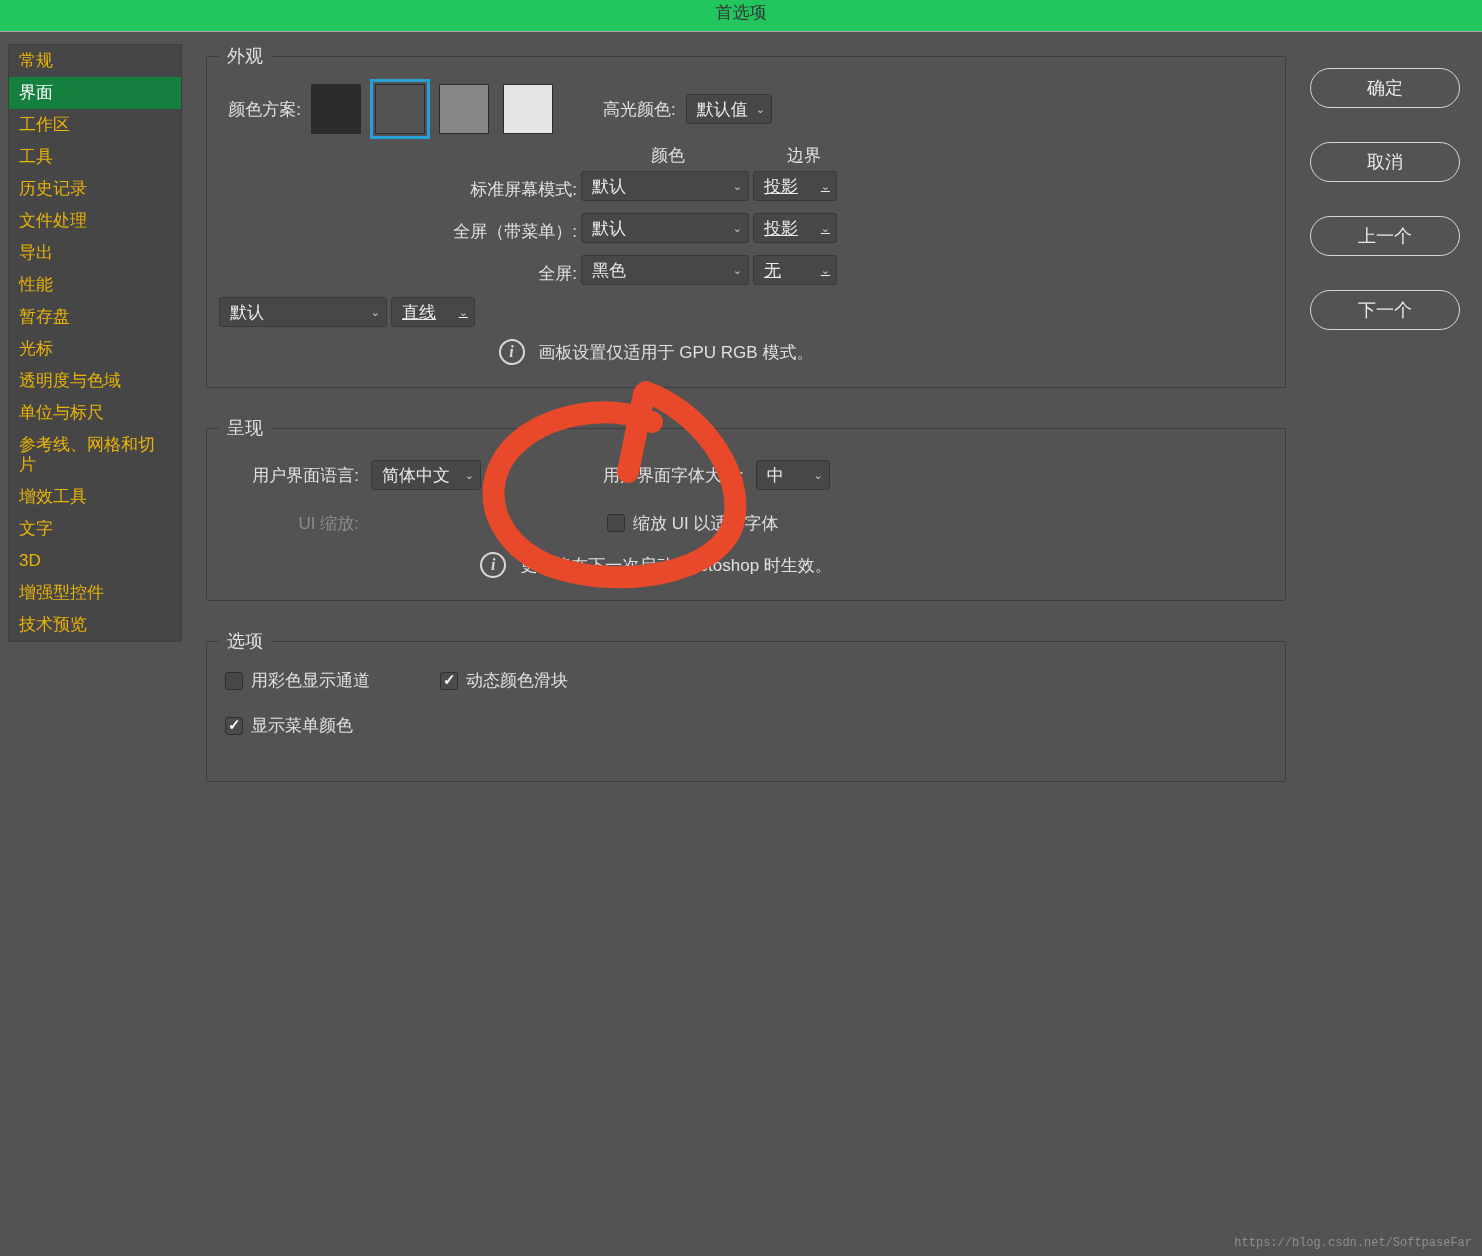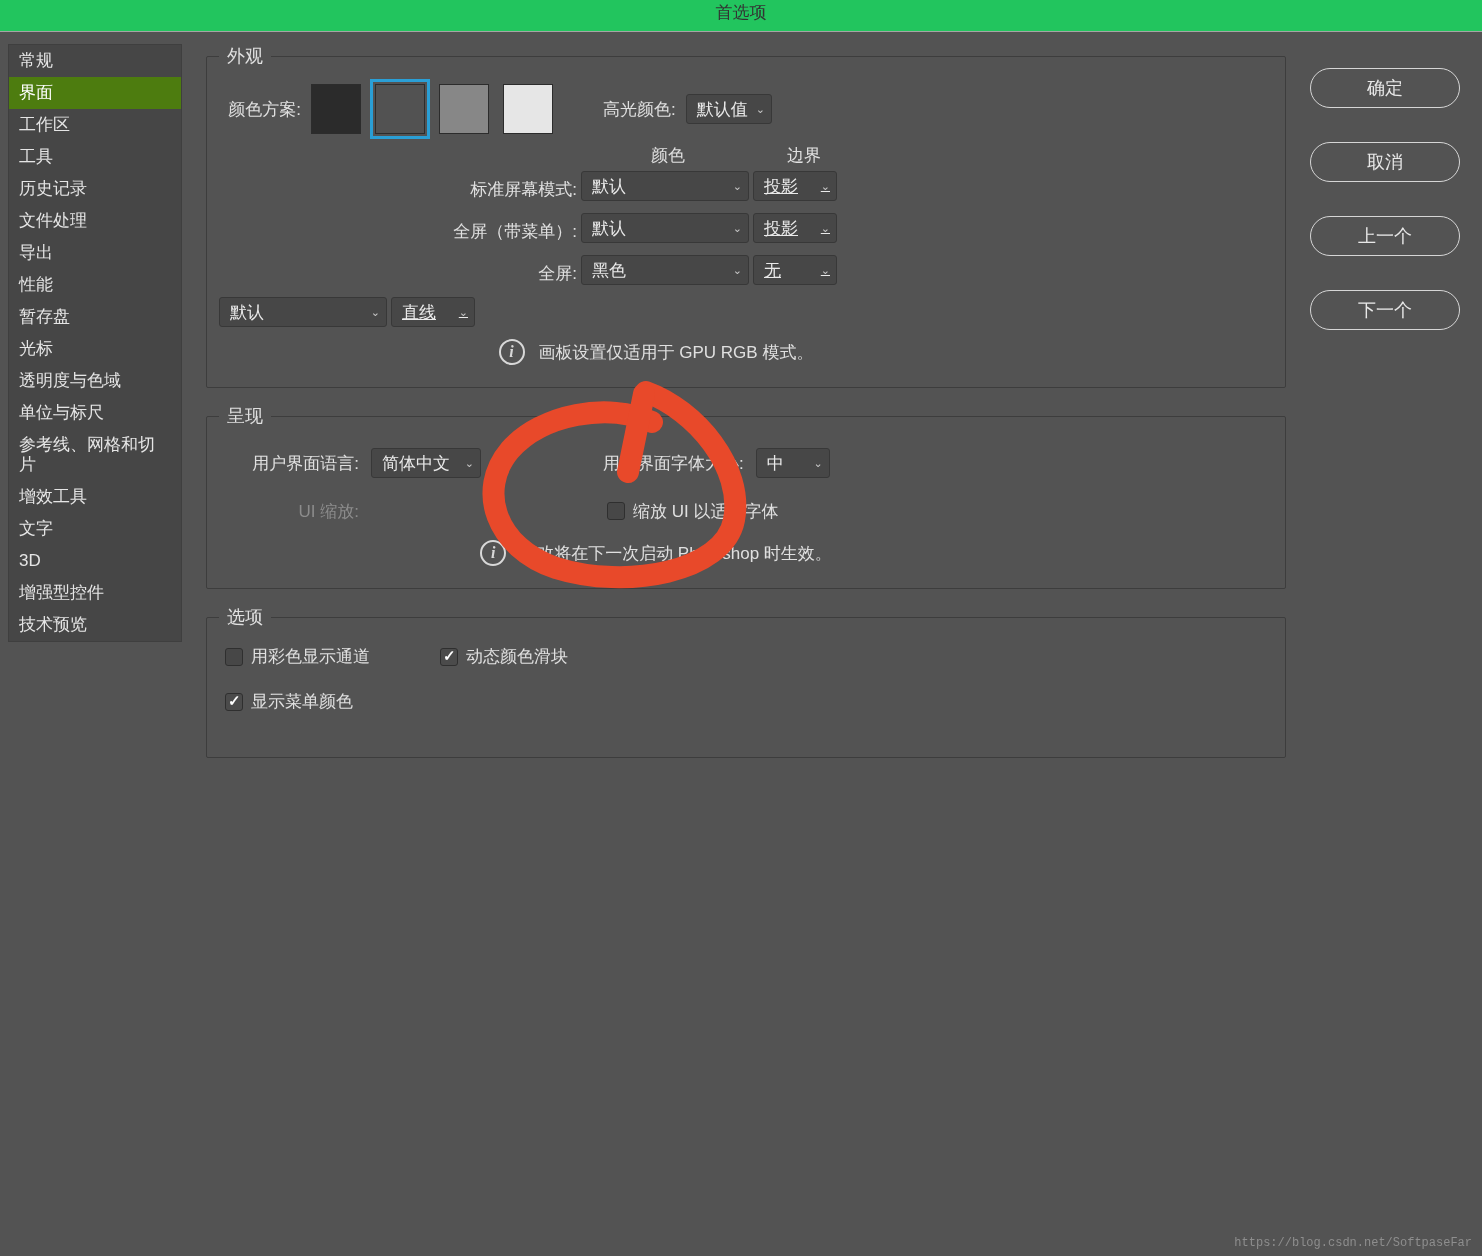--- a/index.html
+++ b/index.html
@@ -34,26 +34,26 @@
       padding-left: 8px;
       padding-right: 4px;
     }
     .sidebar-inner {
       border: 1px solid #3f3f3f;
       background: #464646;
     }
     .sidebar-item {
       padding: 6px 10px;
       cursor: pointer;
-      color: #e5e5e5;
+      color: #eab308;
       font-size: 17px;
       line-height: 20px;
     }
     .sidebar-item.selected {
-      background: #4d7c0f;
+      background: #15803d;
       color: #fff;
     }
     .content {
       flex: 1;
       padding: 12px 16px 0 20px;
       position: relative;
     }
     .right-buttons {
       width: 180px;
       padding: 36px 22px 0 0;
@@ -69,21 +69,21 @@
       border-radius: 22px;
       background: transparent;
       color: #e8e8e8;
       font-size: 18px;
       cursor: pointer;
     }
     fieldset.group {
       border: 1px solid #3d3d3d;
       border-radius: 2px;
       padding: 16px 12px 22px 12px;
-      margin-bottom: 16px;
+      margin-bottom: 28px;
     }
     fieldset.group > legend {
       padding: 0 8px;
       color: #e0e0e0;
       font-size: 18px;
     }
     .row {
       display: flex;
       align-items: center;
       gap: 10px;

